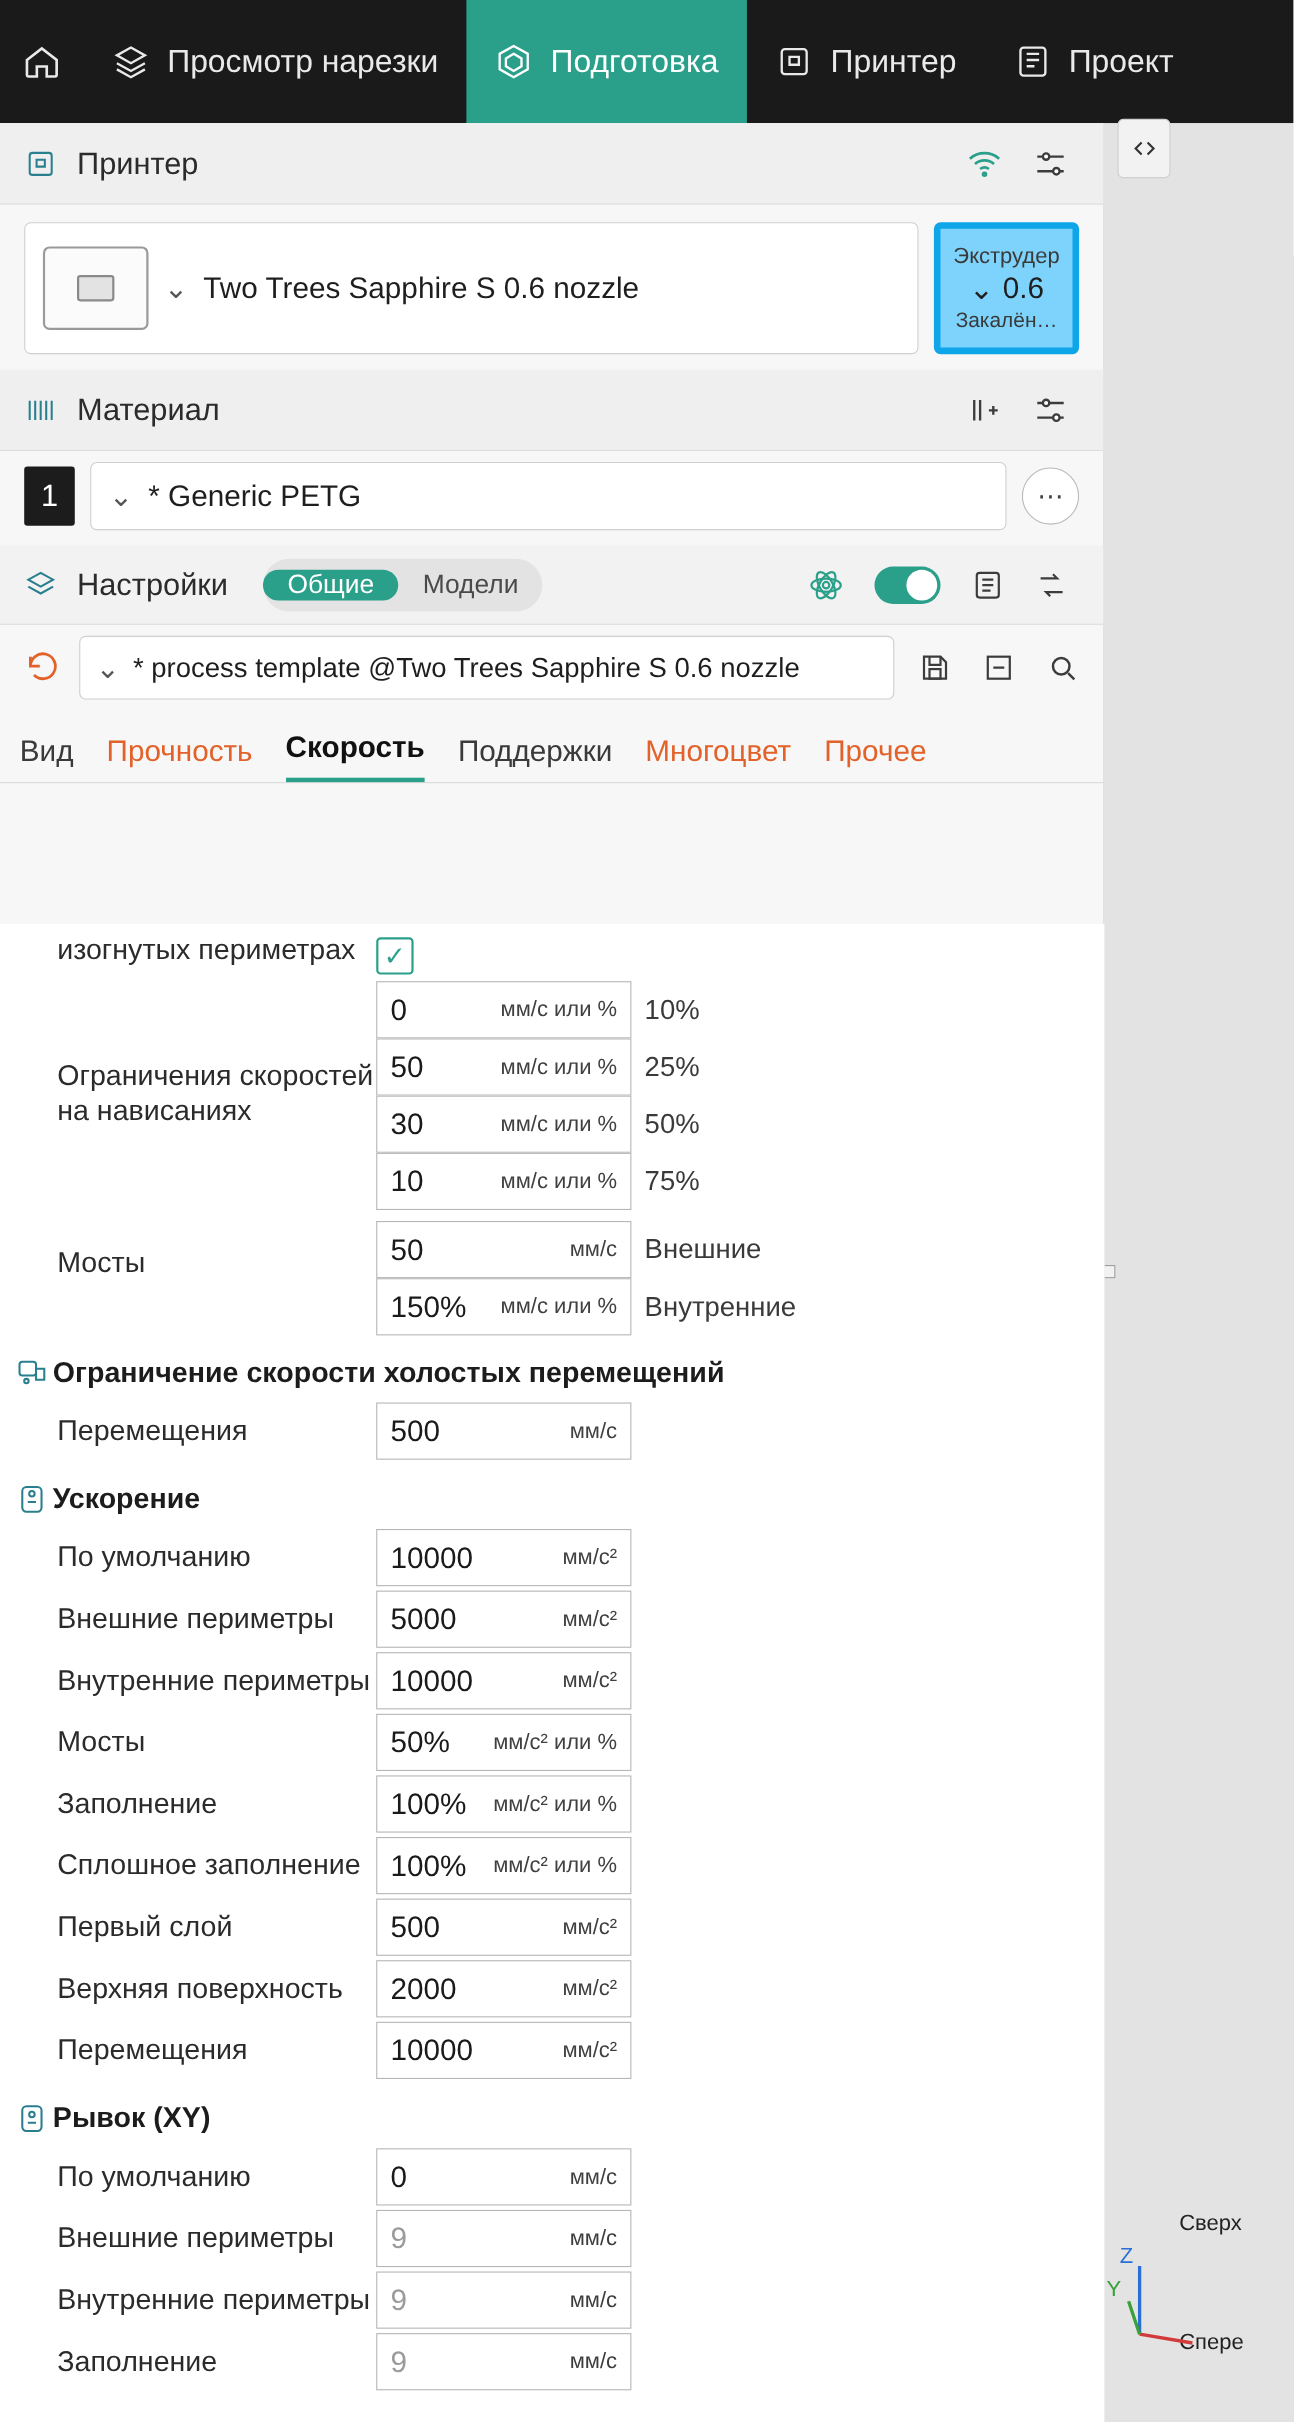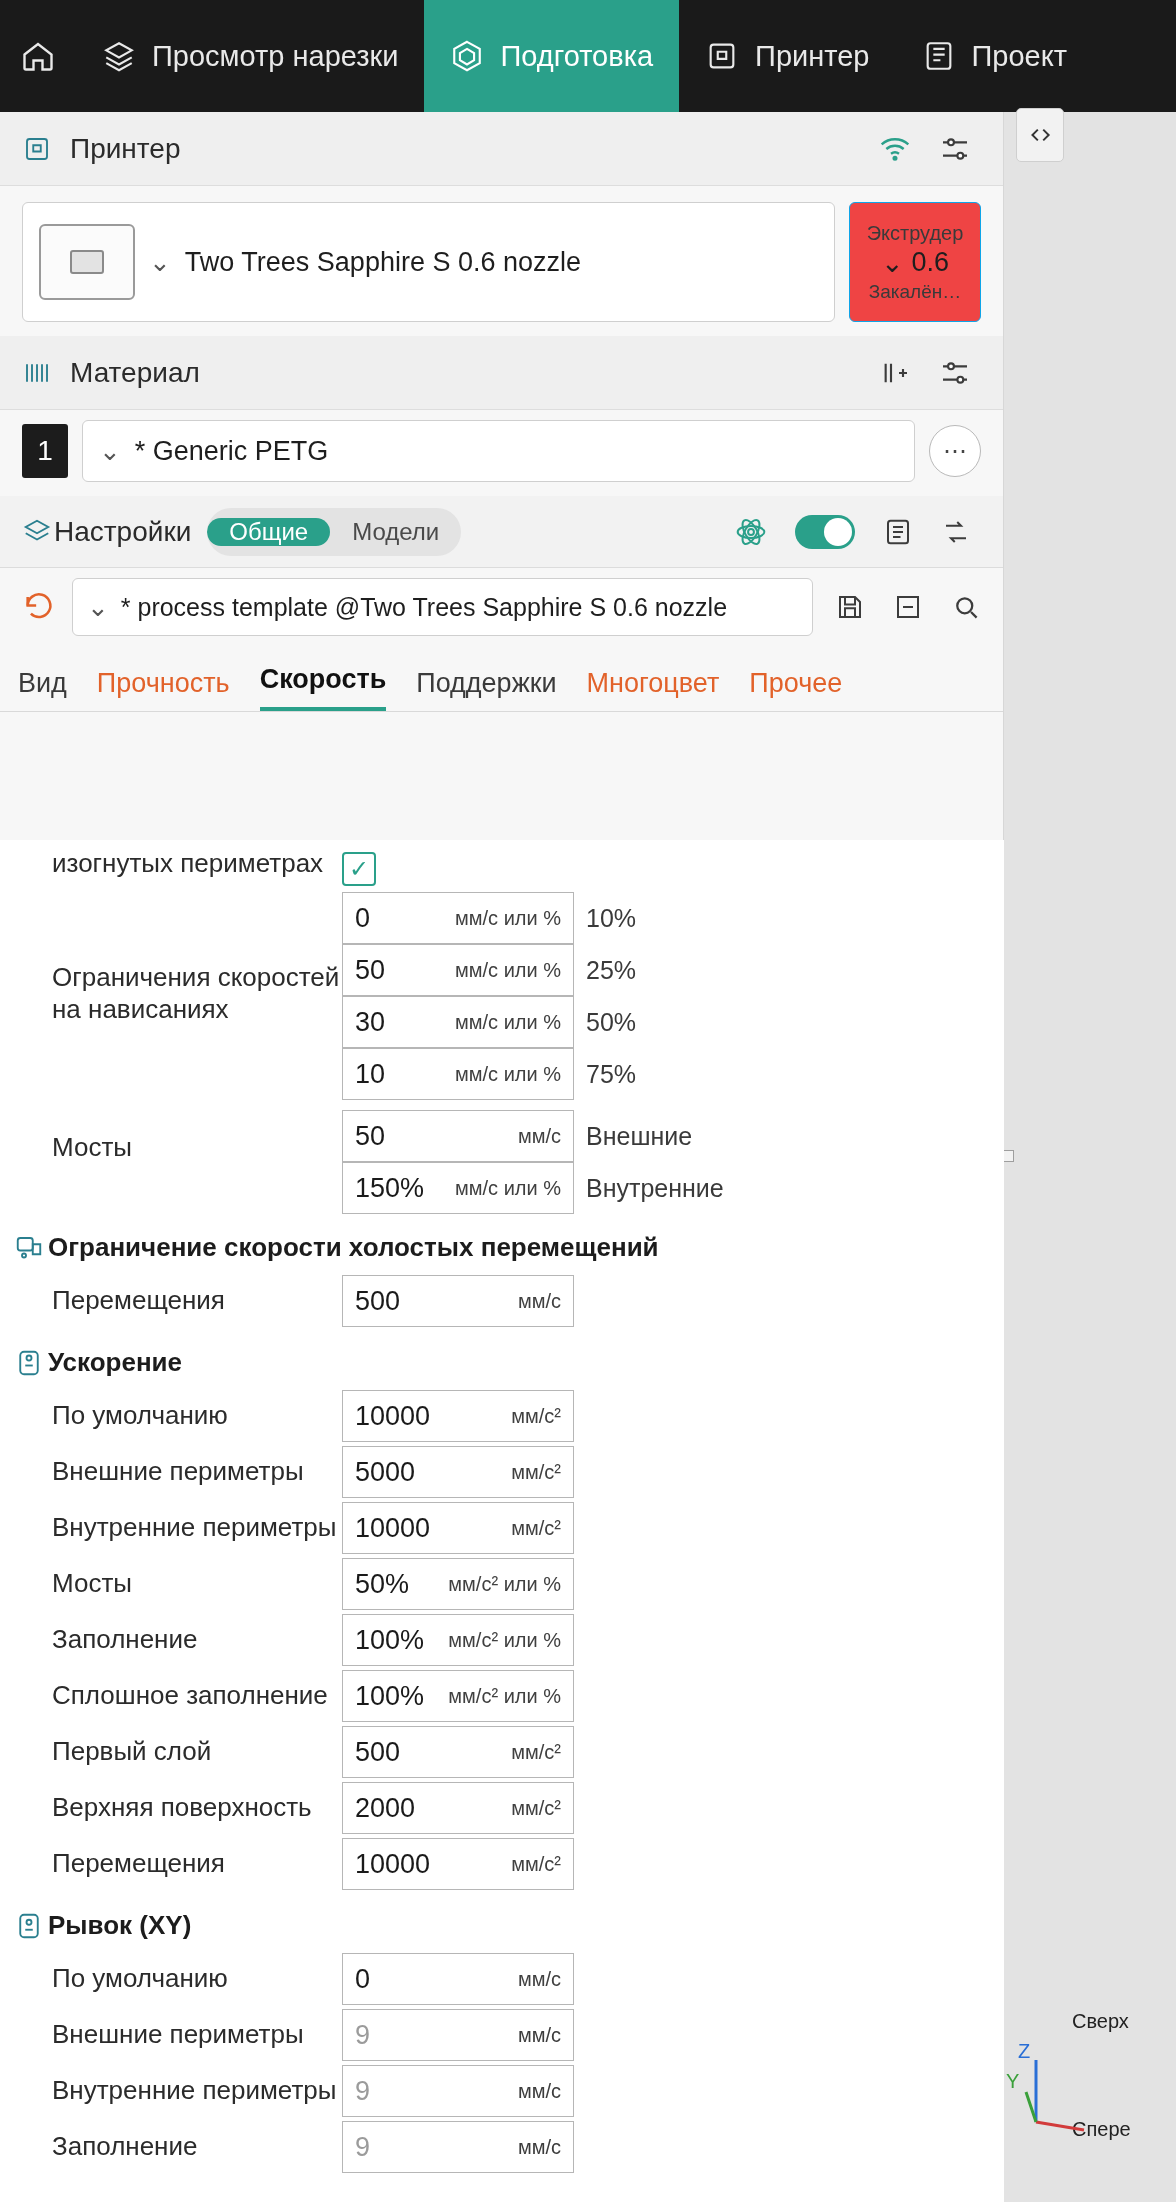--- a/index.html
+++ b/index.html
@@ -46,21 +46,21 @@
     display: flex; align-items: center; padding: 0 16px; gap: 14px;
   }
   .printer-thumb {
     width: 96px; height: 76px; border: 2px solid #9a9a9a; border-radius: 6px;
     display: flex; align-items: center; justify-content: center; background: #fbfbfb;
   }
   .printer-thumb .inner { width: 34px; height: 24px; border: 2px solid #8a8a8a; border-radius: 3px; background: #e3e3e3; }
   .caret { color: #555; font-size: 26px; }
   .printer-name { font-size: 27px; color: #1e1e1e; }
   .extruder-box {
-    width: 132px; height: 120px; background: #ef4444; border: 1px solid #0ea5e9; border-radius: 6px;
+    width: 132px; height: 120px; background: #7dd3fc; border: 6px solid #0ea5e9; border-radius: 6px;
     display: flex; flex-direction: column; align-items: center; justify-content: center; gap: 2px;
   }
   .extruder-box .lab { font-size: 20px; color: #3a3a3a; }
   .extruder-box .val { font-size: 27px; color: #1e1e1e; display: flex; align-items: center; gap: 8px; }
   .extruder-box .sub { font-size: 19px; color: #3a3a3a; }
 
   .material-row { display: flex; align-items: center; padding: 10px 22px 14px 22px; gap: 14px; }
   .mat-index {
     width: 46px; height: 54px; background: #1c1c1c; color: #fff; font-size: 28px;
     display: flex; align-items: center; justify-content: center; border-radius: 3px;
@@ -69,21 +69,21 @@
     flex: 1; height: 62px; background: #ffffff; border: 1px solid #cfcfcf; border-radius: 6px;
     display: flex; align-items: center; padding: 0 16px; gap: 14px; font-size: 27px; color: #1e1e1e;
   }
   .mat-more {
     width: 52px; height: 52px; border-radius: 50%; border: 1px solid #b9b9b9; background: #fff;
     display: flex; align-items: center; justify-content: center; font-size: 24px; color: #444;
   }
 
   
   .settings-header {
-    display: flex; align-items: center; height: 72px; padding: 0 22px; gap: 2px;
+    display: flex; align-items: center; height: 72px; padding: 0 22px; gap: 18px;
     background: #f2f2f2; border-bottom: 1px solid #dcdcdc;
   }
   .settings-header .title { font-size: 28px; color: #2b2b2b; }
   .seg {
     display: flex; background: #e3e3e3; border-radius: 26px; height: 48px; overflow: hidden; margin-left: 14px; align-items: center;
   }
   .seg div { padding: 0 22px; display: flex; align-items: center; font-size: 24px; color: #4a4a4a; }
   .seg div.on { background: #2aa08a; color: #fff; border-radius: 26px; }
   .toggle {
     width: 60px; height: 34px; border-radius: 17px; background: #2aa08a; position: relative;

